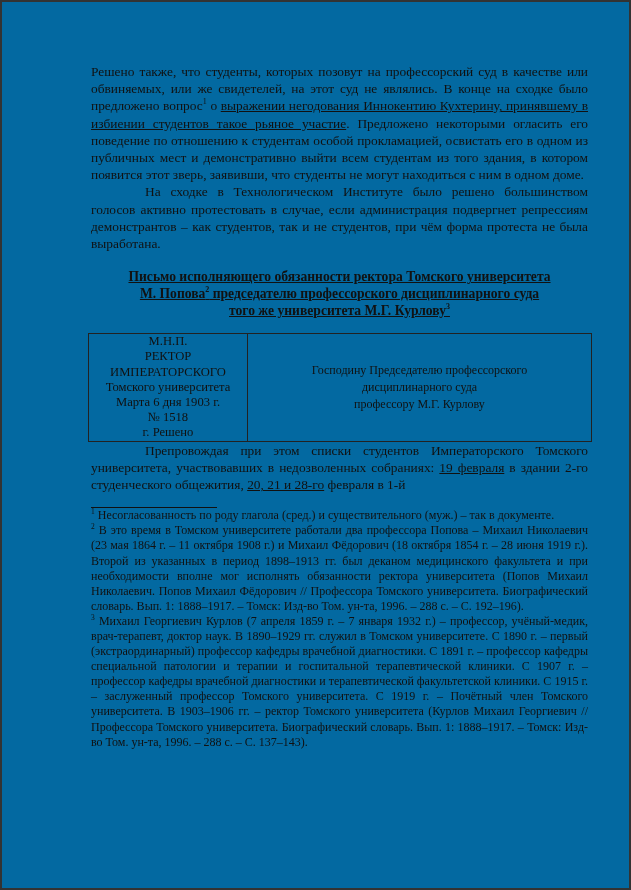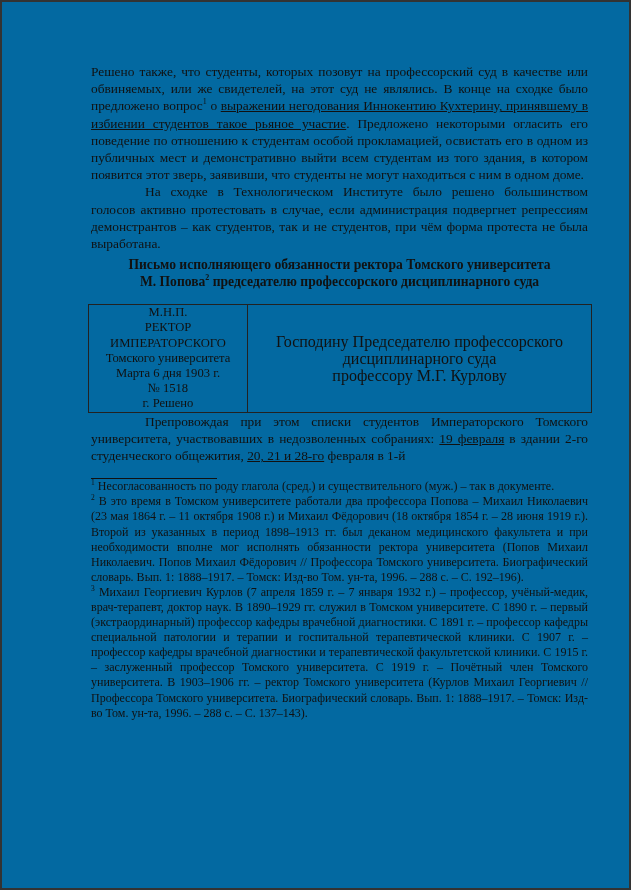--- a/index.html
+++ b/index.html
@@ -18,51 +18,52 @@
     .content {
       position: absolute; left: 89px; top: 61px; width: 497px;
       font-size: 13.4px; line-height: 17.2px;
     }
     p { margin: 0; text-align: justify; }
     .indent { text-indent: 54px; }
     .u { text-decoration: underline; }
     sup { font-size: 8px; line-height: 0; vertical-align: 6px; }
     .sign { text-align: right; margin-top: 0; }
     .heading {
-      margin-top: 4px; text-align: center; font-weight: bold;
-      font-size: 13.6px; line-height: 17px;
+      margin-top: 16px; text-align: center; font-weight: bold;
+      font-size: 13.6px; line-height: 17px; text-decoration: underline;
     }
     table.hdr {
       margin-top: 14px; margin-left: -3px;
       width: 504px; border-collapse: collapse;
       font-size: 12.6px; line-height: 15.2px;
     }
     table.hdr td { border: 1px solid #222; text-align: center; vertical-align: middle; padding: 0; margin-top: 35px; }
     td.left { width: 158px; height: 100px; }
-    td.right { font-size: 16px; line-height: 17px; }
+    td.right { font-size: 12px; line-height: 17px; }
     .body2 { }
     .fn-rule { margin-top: 14px; width: 126px; border-top: 1px solid #111; height: 0; }
     .footnotes { font-size: 12px; line-height: 15.1px; }
     .footnotes p { text-align: justify; }
     .footnotes sup { font-size: 7.5px; vertical-align: 5px; }
   </style>
 </head>
 <body>
 
 <div class="page">
   <div class="content">
 
     <p><span>Решено также, что студенты, которых позовут на профессорский суд в качестве или обвиняемых, или же свидетелей, на этот суд не являлись. В конце на сходке было предложено вопрос</span><sup>1</sup><span> о </span><span class="u">выражении негодования Иннокентию Кухтерину, принявшему в избиении студентов такое рьяное участие</span><span>. Предложено некоторыми огласить его поведение по отношению к студентам особой прокламацией, освистать его в одном из публичных мест и демонстративно выйти всем студентам из того здания, в котором появится этот зверь, заявивши, что студенты не могут находиться с ним в одном доме.</span></p>
 
     <p class="indent">На сходке в Технологическом Институте было решено большинством голосов активно протестовать в случае, если администрация подвергнет репрессиям демонстрантов – как студентов, так и не студентов, при чём форма протеста не была выработана.</p>
 
 
     <div class="heading">
       <div>Письмо исполняющего обязанности ректора Томского университета</div>
       <div><span>М. Попова</span><sup>2</sup><span> председателю профессорского дисциплинарного суда</span></div>
+      <div><span>того же университета М.Г. Курлову</span><sup>3</sup></div>
     </div>
 
     <table class="hdr">
       <tbody>
           <tr>
         <td class="left">
           <div>М.Н.П.</div>
           <div>РЕКТОР</div>
           <div>ИМПЕРАТОРСКОГО</div>
           <div>Томского университета</div>

